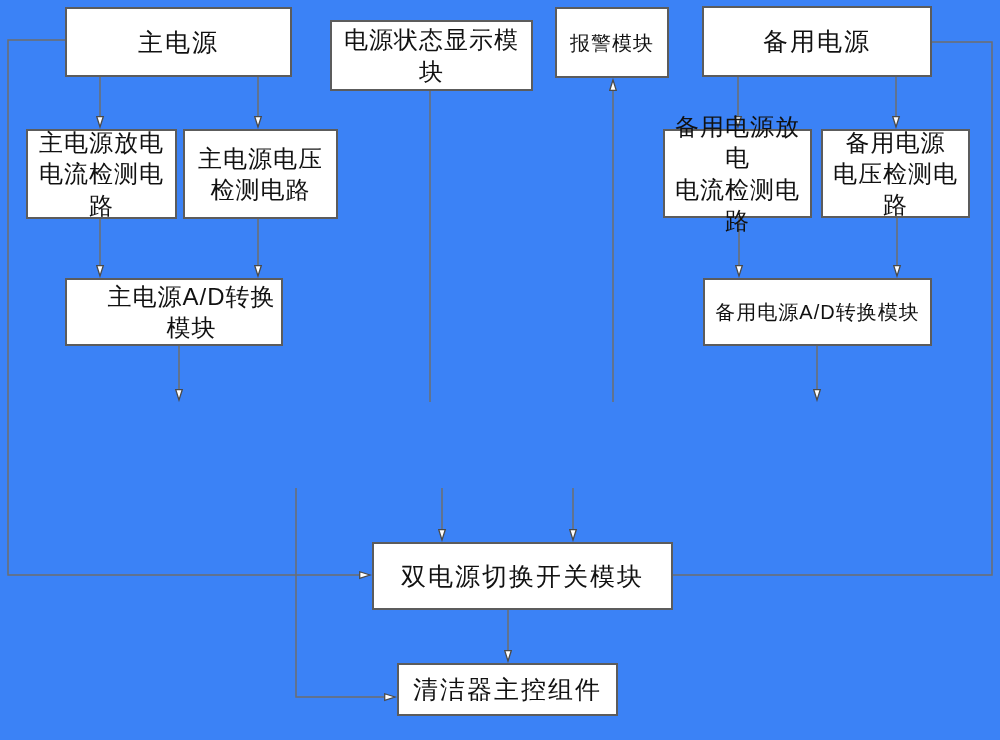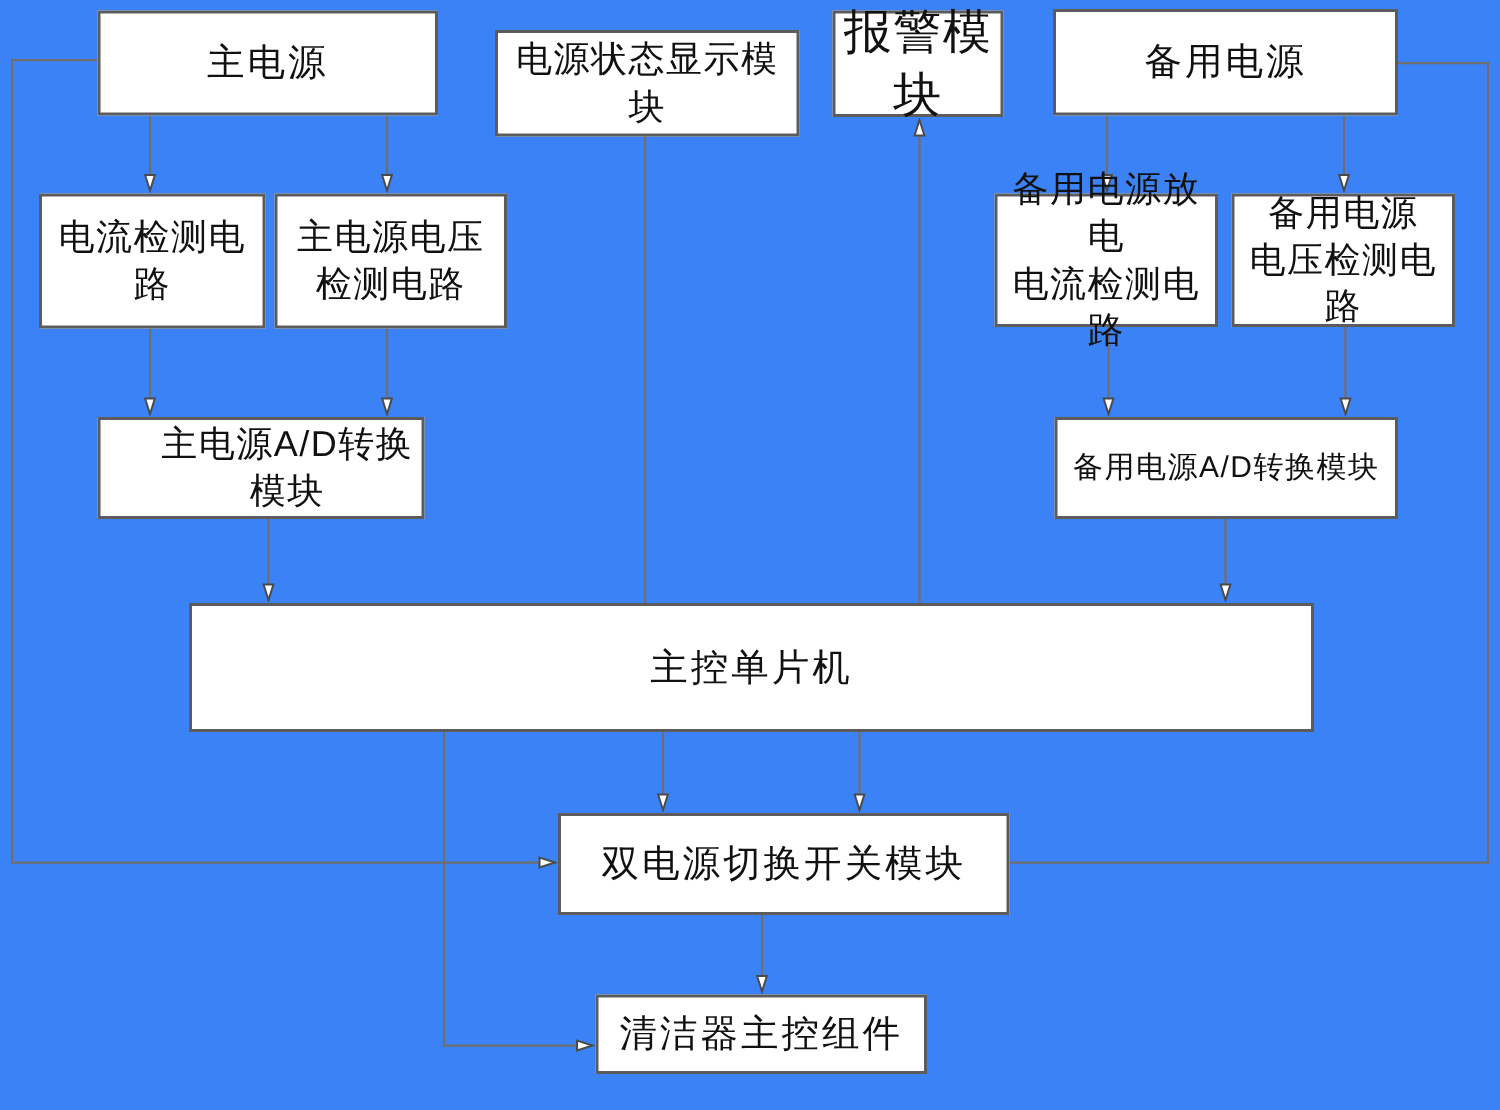--- a/index.html
+++ b/index.html
@@ -71,29 +71,30 @@
   </svg>
 
   <div class="box" style="left:65px;top:7px;width:227px;height:70px;">
     <span>主电源</span>
   </div>
 
   <div class="box" style="left:330px;top:20px;width:203px;height:71px;font-size:24px;letter-spacing:1px;">
     <span>电源状态显示模块</span>
   </div>
 
-  <div class="box" style="left:555px;top:7px;width:114px;height:71px;font-size:32px;letter-spacing:1px;">
+  <div class="box" style="left:555px;top:7px;width:114px;height:71px;font-size:20px;letter-spacing:1px;">
     <span>报警模块</span>
   </div>
 
   <div class="box" style="left:702px;top:6px;width:230px;height:71px;">
     <span>备用电源</span>
   </div>
 
   <div class="box two-line" style="left:26px;top:129px;width:151px;height:90px;">
+    <span>主电源放电</span>
     <span class="l2">电流检测电路</span>
   </div>
 
   <div class="box two-line" style="left:183px;top:129px;width:155px;height:90px;">
     <span>主电源电压</span>
     <span class="l2">检测电路</span>
   </div>
 
   <div class="box two-line" style="left:663px;top:129px;width:149px;height:89px;">
     <span>备用电源放电</span>
@@ -106,23 +107,20 @@
   </div>
 
   <div class="box" style="left:65px;top:278px;width:218px;height:68px;font-size:24px;letter-spacing:1px;padding-left:35px;">
     <span>主电源A/D转换模块</span>
   </div>
 
   <div class="box" style="left:703px;top:278px;width:229px;height:68px;font-size:20px;letter-spacing:1px;">
     <span>备用电源A/D转换模块</span>
   </div>
 
-  <div class="box" style="left:126px;top:402px;width:750px;height:86px;">
-    <span>主控单片机</span>
-  </div>
 
   <div class="box" style="left:372px;top:542px;width:301px;height:68px;">
     <span>双电源切换开关模块</span>
   </div>
 
   <div class="box" style="left:397px;top:663px;width:221px;height:53px;">
     <span>清洁器主控组件</span>
   </div>
 
 </div>

